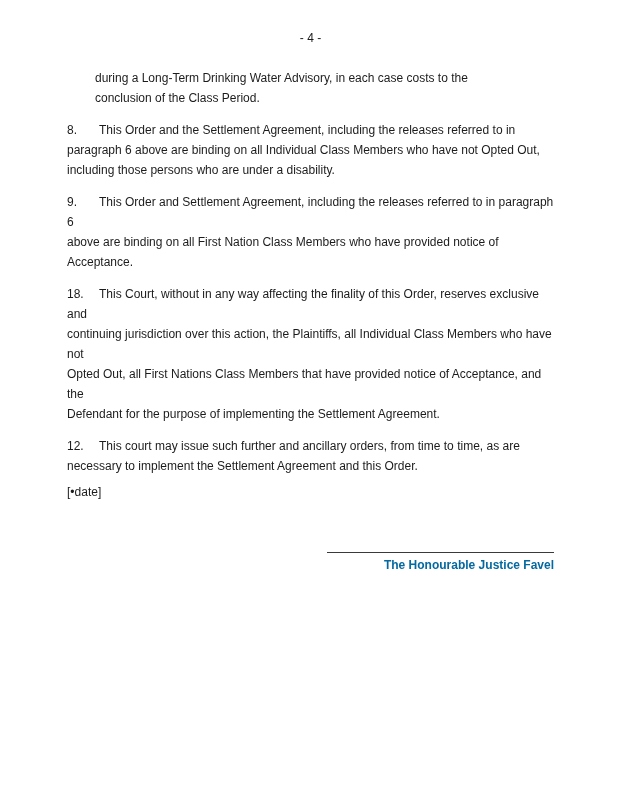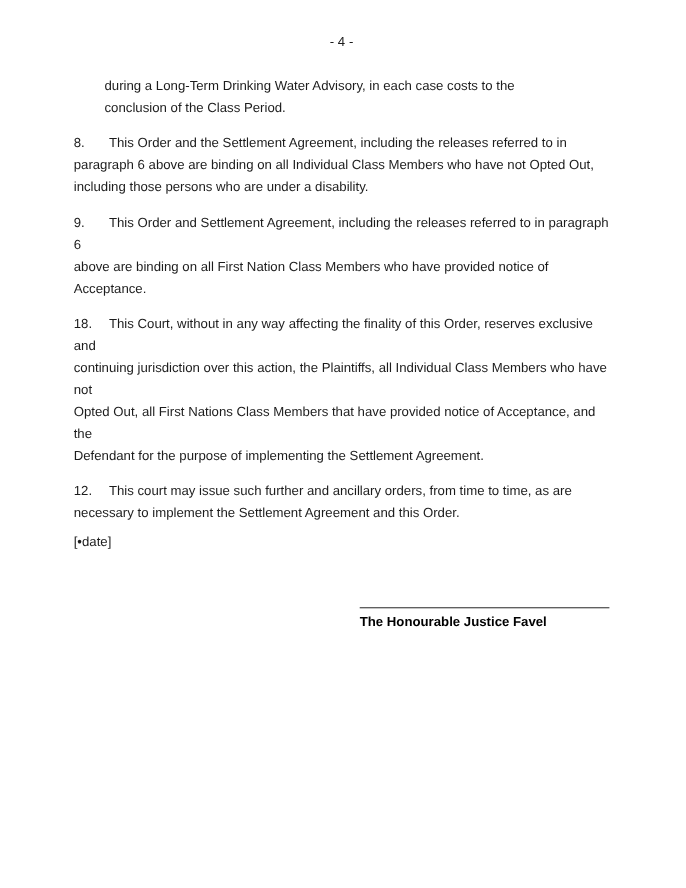--- a/index.html
+++ b/index.html
@@ -46,24 +46,24 @@
   .signature {
     width: 227px;
     margin: 50px 0 0 auto;
   }
   .sig-rule {
     border-top: 1px solid #3a3a3a;
     height: 0;
   }
   .sig-name {
     font-weight: bold;
-    text-align: left;
+    text-align: right;
     line-height: 20px;
     margin-top: 2px;
-    color: #000000;
+    color: #0369a1;
   }
 </style>
 </head>
 <body>
 
 <div class="page">
 
   <div class="page-number">- 4 -</div>
 
   <div class="indent-block">during a Long-Term Drinking Water Advisory, in each case costs to the

